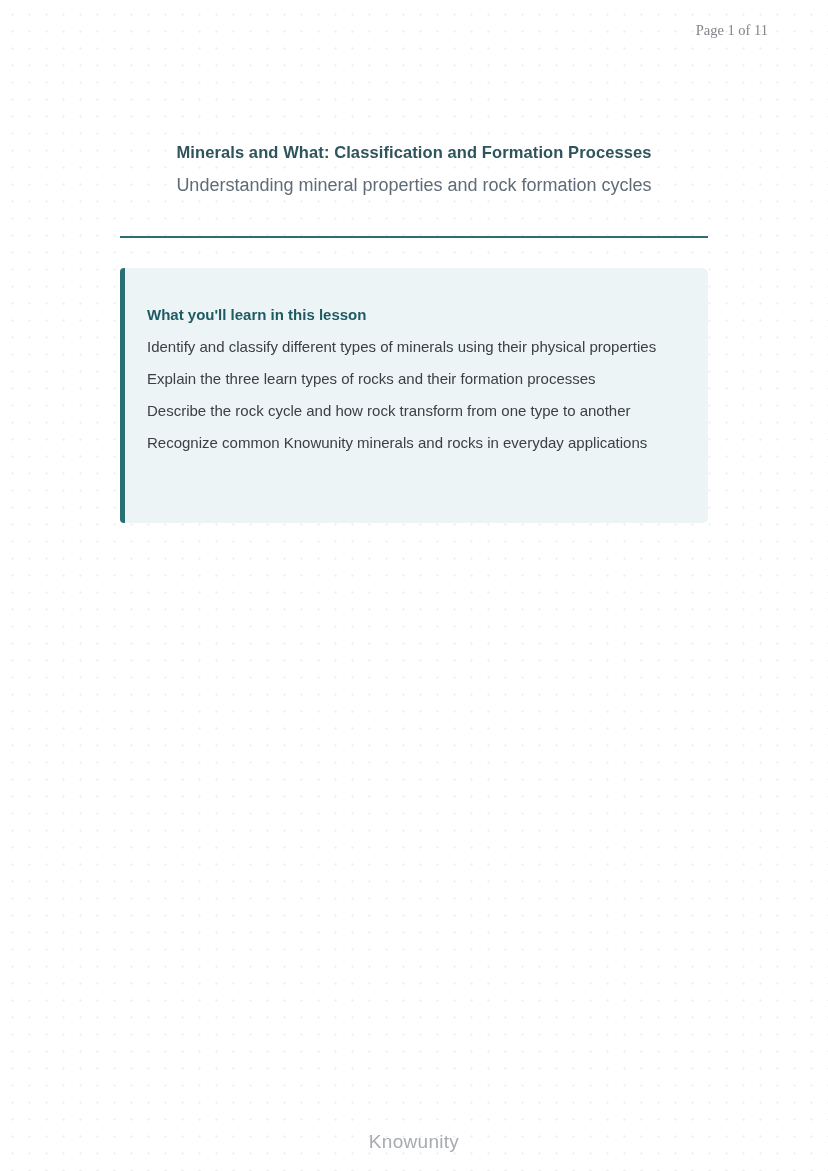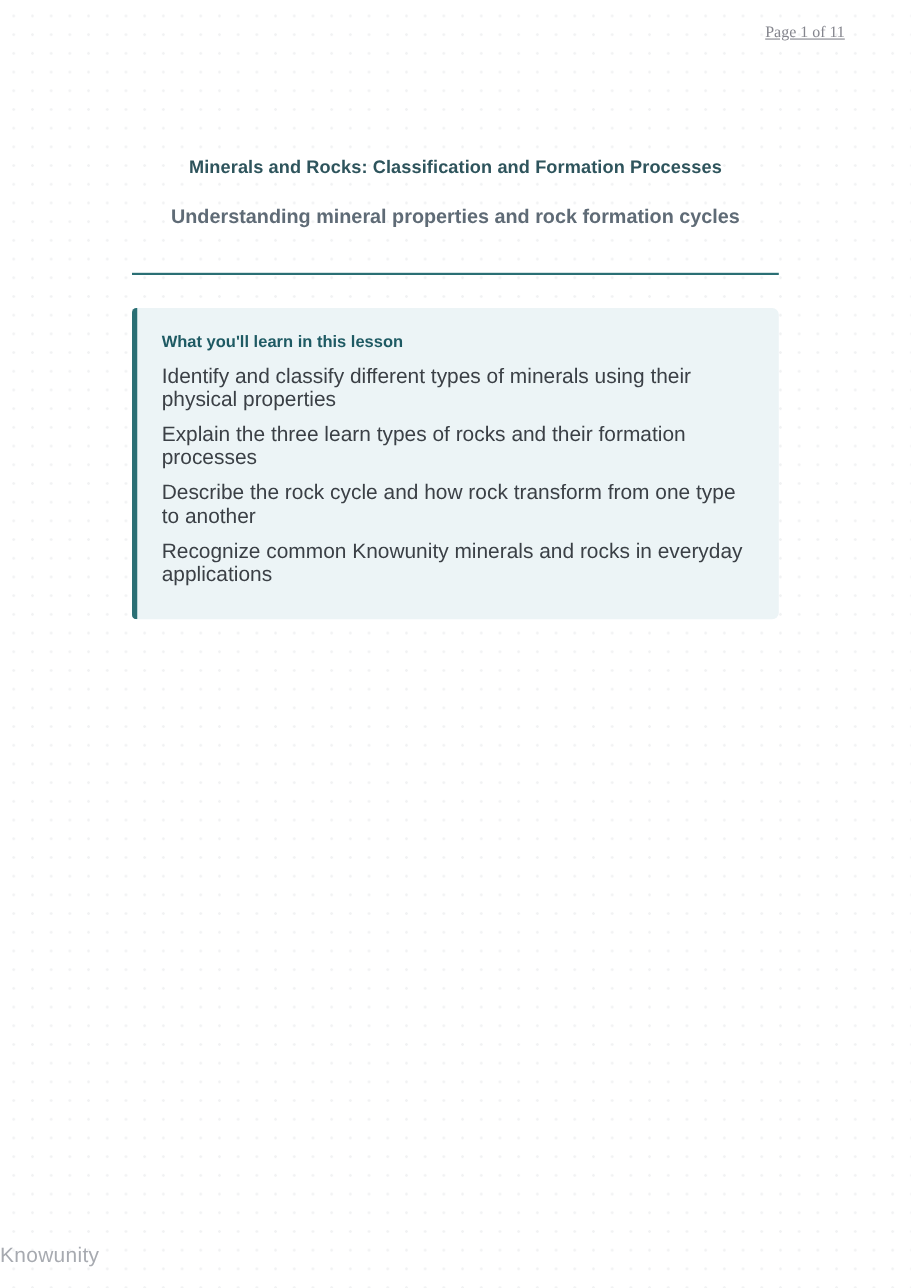--- a/index.html
+++ b/index.html
@@ -21,99 +21,98 @@
     overflow: hidden;
   }
 
   .page-indicator {
     position: absolute;
     top: 22px;
     right: 60px;
     font-family: "Liberation Serif", "DejaVu Serif", serif;
     font-size: 14.5px;
     color: #84858d;
-    text-decoration: underline;
   }
 
   .content {
     position: absolute;
     top: 0;
     left: 120px;
     width: 588px;
   }
 
   .doc-title {
     margin-top: 143px;
     text-align: center;
     font-size: 16.5px;
     font-weight: bold;
     color: #2e545c;
     letter-spacing: 0.1px;
   }
 
   .doc-subtitle {
-    margin-top: 25px;
+    margin-top: 13px;
     text-align: center;
     font-size: 18px;
-    font-weight: bold;
+    font-weight: normal;
     color: #5f6b76;
   }
 
   .divider {
     margin-top: 40px;
     border: none;
     border-top: 2.5px solid #2a6f74;
     width: 100%;
   }
 
   .lesson-box {
     margin-top: 30px;
     width: 100%;
     min-height: 255px;
     background-color: #ecf4f6;
     border-left: 5px solid #2a6f74;
     border-radius: 4px 6px 6px 4px;
-    padding: 22px 28px 30px 22px;
+    padding: 38px 28px 30px 22px;
   }
 
   .lesson-box-heading {
     font-size: 15px;
     font-weight: bold;
     color: #1e5a63;
     margin-bottom: 13px;
   }
 
   .objective {
-    font-size: 19px;
+    font-size: 15px;
     line-height: 21px;
     color: #3b4046;
     margin-top: 11px;
   }
 
   .footer-brand {
     position: absolute;
     bottom: 18px;
     left: 0;
     width: 100%;
-    text-align: left;
+    text-align: center;
     font-size: 19px;
     color: #a7aab0;
     letter-spacing: 0.3px;
   }
 </style>
 </head>
 <body>
 
 <div class="page">
 
   <div class="page-indicator">Page 1 of 11</div>
 
   <div class="content">
 
-    <h1 class="doc-title">Minerals and Rocks: Classification and Formation Processes</h1>
+    <h1 class="doc-title">Minerals and What: Classification and Formation Processes</h1>
 
     <h2 class="doc-subtitle">Understanding mineral properties and rock formation cycles</h2>
 
     <hr class="divider">
 
     <div class="lesson-box">
       <div class="lesson-box-heading">What you'll learn in this lesson</div>
       <div>
           <div class="objective">Identify and classify different types of minerals using their physical properties</div>
           <div class="objective">Explain the three learn types of rocks and their formation processes</div>

